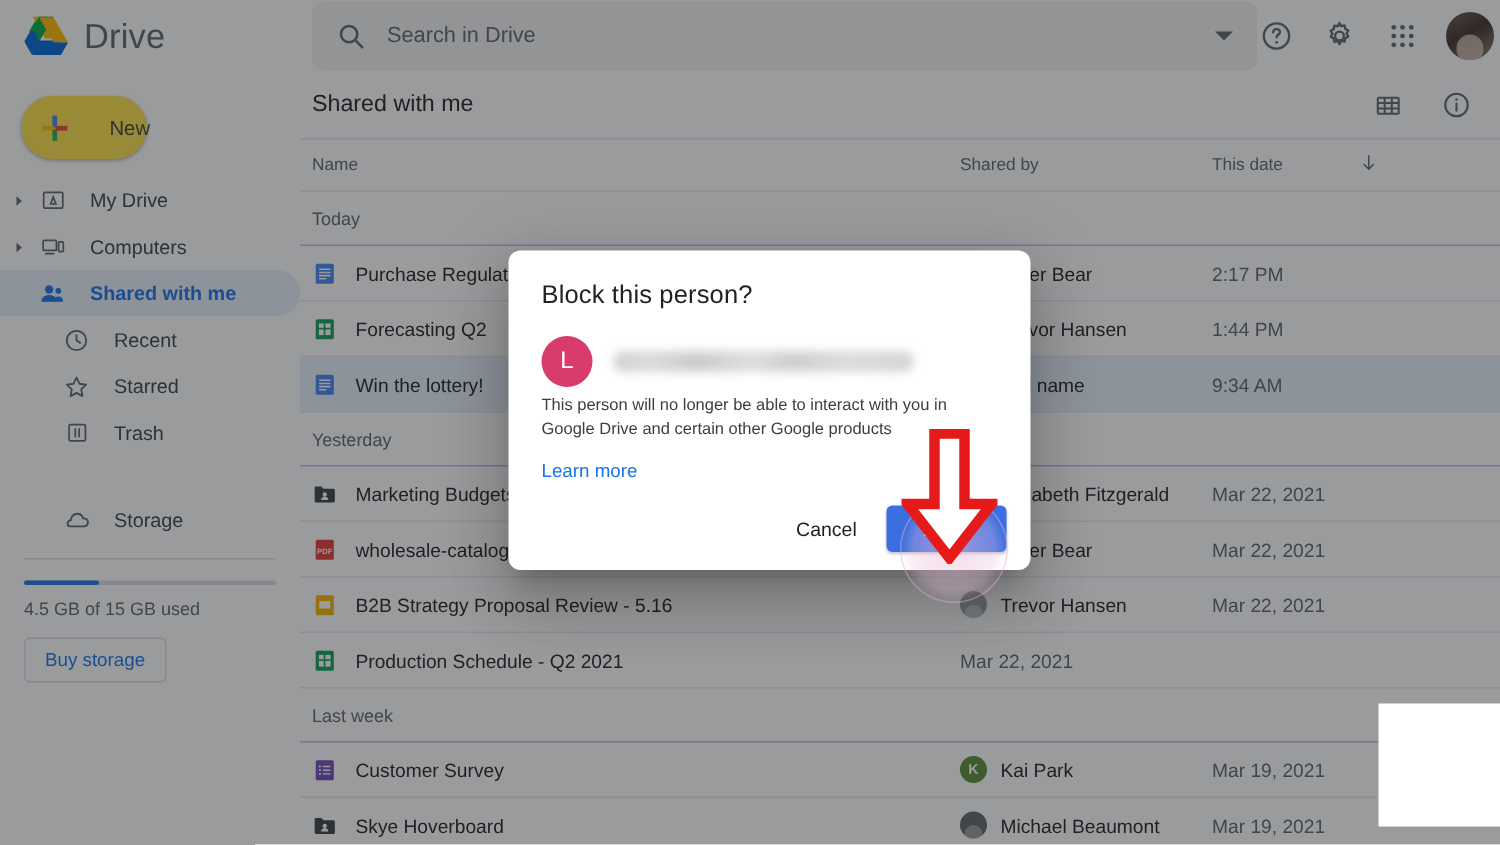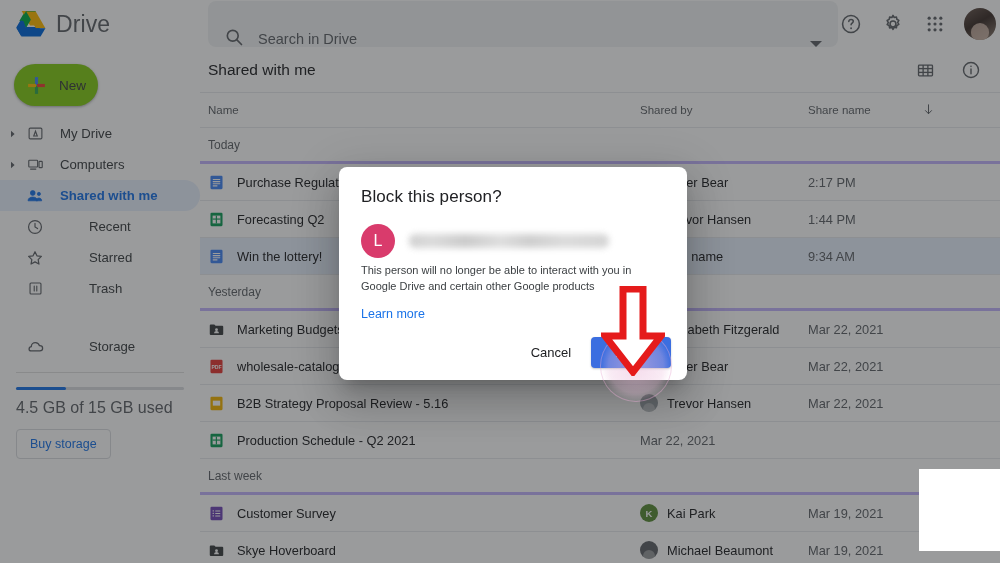--- a/index.html
+++ b/index.html
@@ -40,21 +40,21 @@
   .drive-logo { width: 30px; height: 27px; flex: 0 0 30px; }
   .brand-name {
     font-size: 23px; color: #5f6368; letter-spacing: .1px;
   }
   .searchwrap {
     flex: 0 0 630px;
     height: 46px;
     margin-left: 8px;
     background: #f1f3f4;
     border-radius: 8px;
-    display: flex; align-items: flex-end;
+    display: flex; align-items: center;
     padding: 0 12px 0 16px;
     gap: 14px;
   }
   .search-icon { width: 20px; height: 20px; flex: 0 0 20px; }
   .search-input {
     flex: 1; border: none; outline: none; background: transparent;
     font-size: 14.5px; color: #3c4043;
     font-family: "Liberation Sans", sans-serif;
   }
   .search-input::placeholder { color: #5f6368; }
@@ -93,23 +93,23 @@
     position: absolute; top: 48px; left: 0;
     width: 200px; height: 515px;
     background: #fff;
     padding-top: 12px;
     z-index: 4;
   }
   .new-btn {
     margin: 4px 0 12px 14px;
     width: 84px; height: 42px;
     border-radius: 22px;
-    background: #84cc16;
+    background: #fde047;
     box-shadow: 0 1px 3px rgba(60,64,67,.30), 0 1px 2px rgba(60,64,67,.15);
-    display: flex; align-items: center; gap: 12px;
+    display: flex; align-items: center; gap: 26px;
     padding-left: 12px;
     cursor: pointer;
   }
   .plus-icon { width: 21px; height: 21px; flex: 0 0 21px; }
   .new-label { font-size: 13.5px; color: #3c4043; }
 
   .navlist { margin-top: 6px; }
   .navitem {
     height: 31px;
     display: flex; align-items: center;
@@ -127,37 +127,37 @@
   .navitem .navicon {
     width: 22px; flex: 0 0 22px; margin-right: 14px;
     display: flex; align-items: center; justify-content: center;
   }
   .navitem.selected {
     background: #e8f0fe;
     color: #1a73e8;
     font-weight: bold;
   }
   .navitem.selected .navicon svg { stroke: #1a73e8; fill: #1a73e8; }
-  .navitem.noTwist { padding-left: 24px; gap: 29px; }
+  .navitem.noTwist { padding-left: 40px; }
 
   .storage-sep {
     height: 1px; background: #e0e0e0;
     margin: 10px 16px 0 16px;
   }
   .progress-track {
     margin: 14px 16px 0 16px;
     height: 3px; background: #dadce0; border-radius: 2px;
     position: relative;
   }
   .progress-fill {
     position: absolute; left: 0; top: 0; height: 3px;
     width: 30%; background: #1a73e8; border-radius: 2px;
   }
   .storage-text {
-    margin: 9px 0 0 16px; font-size: 16px; color: #5f6368;
+    margin: 9px 0 0 16px; font-size: 12px; color: #5f6368;
   }
   .buy-storage {
     margin: 12px 0 0 16px;
     display: inline-block;
     padding: 7px 13px;
     border: 1px solid #dadce0;
     border-radius: 4px;
     color: #1a73e8; font-size: 12.5px;
     cursor: pointer;
   }
@@ -186,21 +186,21 @@
     padding-left: 8px;
   }
   .c-name { flex: 0 0 432px; }
   .c-by   { flex: 0 0 168px; }
   .c-date { flex: 1; display: flex; align-items: center; gap: 50px;}
 
   .group-label {
     height: 36px; display: flex; align-items: center;
     padding-left: 8px;
     font-size: 12px; color: #5f6368;
-    border-bottom: 3px solid #c4b5fd;
+    border-bottom: 1px solid #c4b5fd;
   }
   .frow {
     height: 37px;
     display: flex; align-items: center;
     padding-left: 8px;
     border-bottom: 1px solid #e8eaed;
     font-size: 12.8px; color: #202124;
     cursor: pointer;
   }
   .frow.sel { background: #e8f0fe; }
@@ -510,21 +510,21 @@
           <line x1="12" y1="10.8" x2="12" y2="16.6" stroke-linecap="round"></line>
           <circle cx="12" cy="7.6" r=".95" fill="#5f6368" stroke="none"></circle>
         </svg>
       </span>
     </div>
 
     <div class="col-head">
       <div class="c-name">Name</div>
       <div class="c-by">Shared by</div>
       <div class="c-date">
-        <span>Share name</span>
+        <span>This date</span>
         <span>
           <svg viewBox="0 0 24 24" width="15" height="15" fill="none" stroke="#5f6368" stroke-width="1.6">
             <line x1="12" y1="4.5" x2="12" y2="18.5" stroke-linecap="round"></line>
             <path d="M7.2 13.8 12 18.8l4.8-5" stroke-linecap="round" stroke-linejoin="round"></path>
           </svg>
         </span>
       </div>
     </div>
 
     <div id="file-list">

